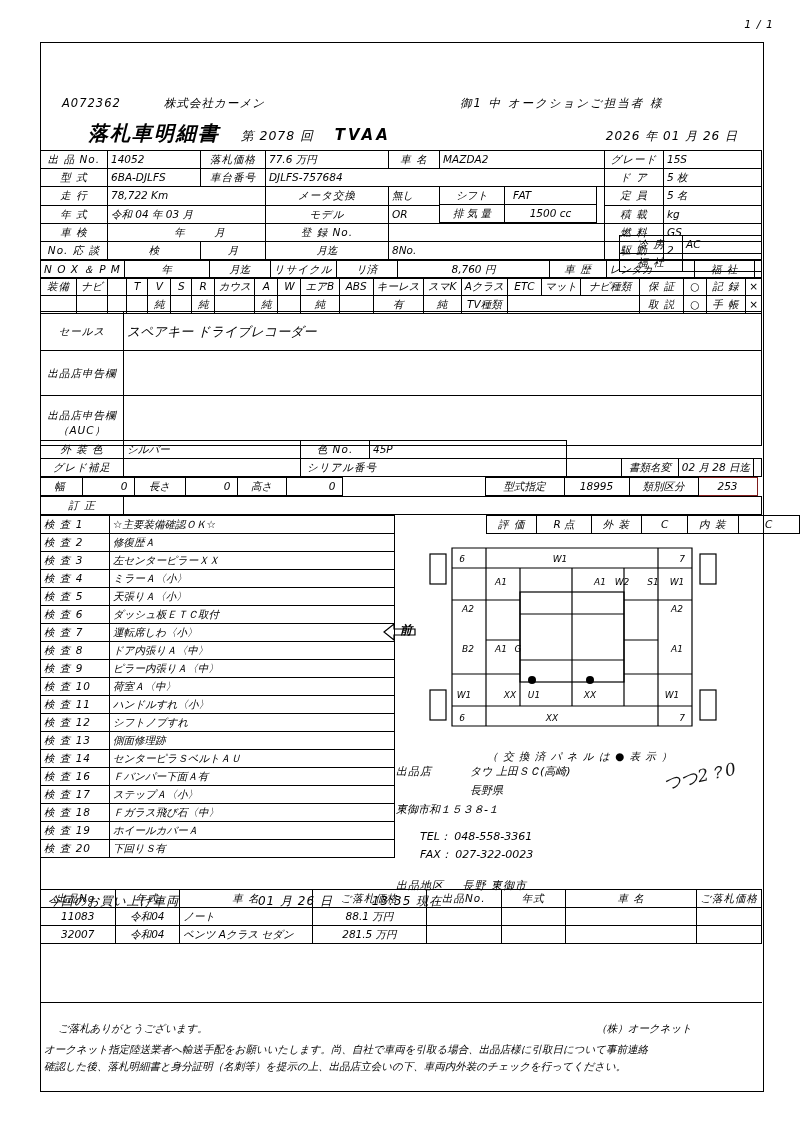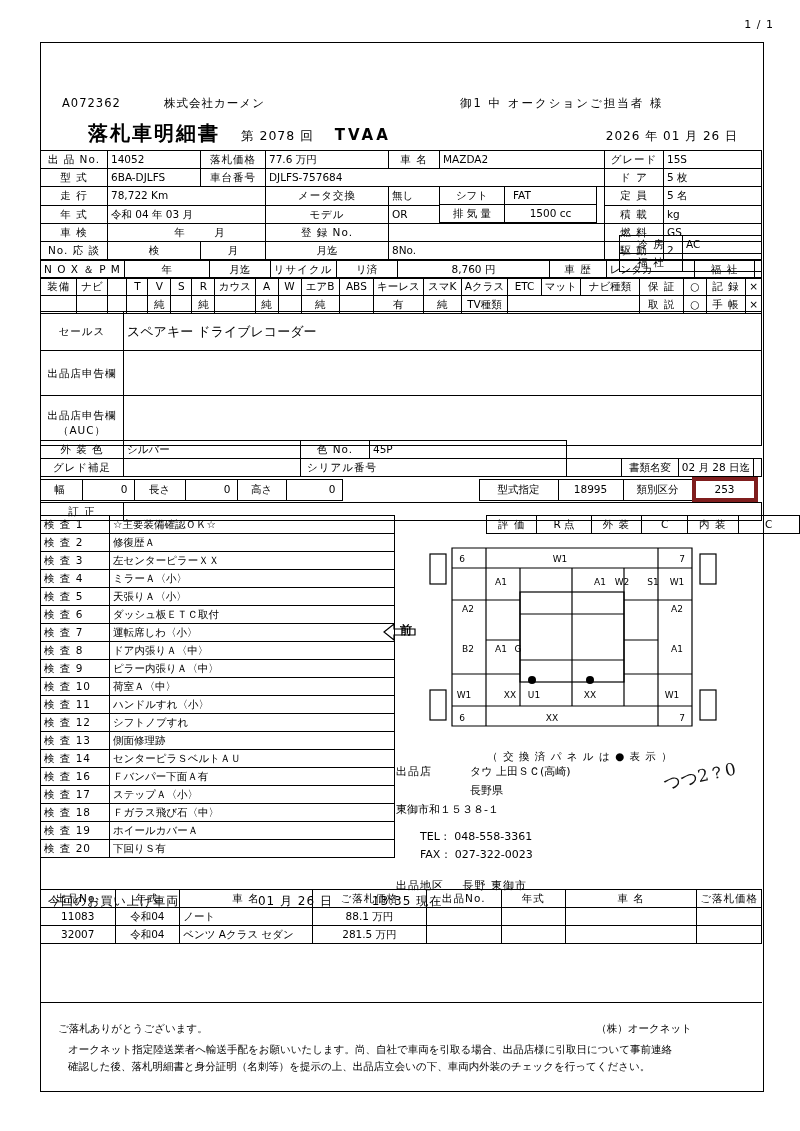--- a/index.html
+++ b/index.html
@@ -1,17 +1,17 @@
 <!DOCTYPE html>
 <html><head>
 <meta charset="utf-8">
 <style>
   html,body{margin:0;padding:0;background:#fff;}
   body{width:800px;height:1131px;font-family:"DejaVu Sans","Liberation Sans",sans-serif;color:#000;position:relative;}
-  .page{position:absolute;inset:0;}
+  .page{position:absolute;inset:0;font-style:italic;}
   .pg-num{position:absolute;right:26px;top:18px;font-size:11px;letter-spacing:1px;}
   .sheet{position:absolute;left:40px;top:42px;width:722px;height:1048px;border:1.5px solid #000;}
   .hdrline{position:absolute;left:62px;top:96px;font-size:11.5px;letter-spacing:1px;}
   .hdrline2{position:absolute;left:460px;top:96px;font-size:11.5px;letter-spacing:2px;}
   .title{position:absolute;left:88px;top:120px;font-size:20px;font-weight:bold;letter-spacing:2px;}
   .title .sub{font-size:12.5px;font-weight:normal;letter-spacing:1px;}
   .title .tvaa{font-size:15px;font-weight:bold;letter-spacing:3px;}
   .date{position:absolute;right:62px;top:128px;font-size:12px;letter-spacing:1px;}
 
   table.grid{border-collapse:collapse;position:absolute;}
@@ -39,21 +39,21 @@
   .seller{position:absolute;left:396px;top:762px;font-size:11px;line-height:19px;}
   .seller .row{display:flex;}
   .seller .k{width:56px;letter-spacing:1px;}
   .tel{position:absolute;left:420px;top:828px;font-size:11px;line-height:18px;}
   .area{position:absolute;left:396px;top:878px;font-size:11px;letter-spacing:1px;}
   .handwrite{position:absolute;left:663px;top:765px;font-size:17px;transform:rotate(-12deg);color:#111;font-family:"DejaVu Serif",serif;}
 
   .todaynote{position:absolute;left:48px;top:893px;font-size:12px;letter-spacing:1px;}
   .footer{position:absolute;left:40px;top:1012px;width:722px;font-size:10.5px;line-height:17px;}
   .footer .thanks{padding:8px 0 4px 18px;}
-  .footer .body{padding:0 14px 0 20px;margin-left:8px;}
+  .footer .body{padding:0 14px 0 4px;}
   .footer .right{position:absolute;right:70px;top:8px;}
 
   .arrow-left{position:absolute;left:382px;top:620px;width:34px;height:24px;}
   .divline{position:absolute;background:#000;}
 </style>
 </head>
 <body>
 
 <div class="page">
 
@@ -288,21 +288,21 @@
             <td style="border:1px solid #000;width:38px;text-align:center;font-size:10.5px;height:17px">幅</td>
             <td style="border:1px solid #000;width:42px;text-align:right;padding-right:6px;font-size:10.5px">0</td>
             <td style="border:1px solid #000;width:44px;text-align:center;font-size:10.5px">長さ</td>
             <td style="border:1px solid #000;width:42px;text-align:right;padding-right:6px;font-size:10.5px">0</td>
             <td style="border:1px solid #000;width:42px;text-align:center;font-size:10.5px">高さ</td>
             <td style="border:1px solid #000;width:46px;text-align:right;padding-right:6px;font-size:10.5px">0</td>
             <td style="border:none"></td>
             <td style="border:1px solid #000;width:72px;text-align:center;font-size:10.5px">型式指定</td>
             <td style="border:1px solid #000;width:58px;text-align:center;font-size:10.5px">18995</td>
             <td style="border:1px solid #000;width:62px;text-align:center;font-size:10.5px">類別区分</td>
-            <td style="border:4px solid #7f1d1d;width:52px;text-align:center;font-size:10.5px">253</td>
+            <td style="border:1px solid #7f1d1d;width:52px;text-align:center;font-size:10.5px">253</td>
           </tr>
         </tbody>
             </table>
       </td>
     </tr>
     <tr>
       <td class="lbl">訂  正</td>
       <td class="val" colspan="4"></td>
     </tr>
   </tbody>

